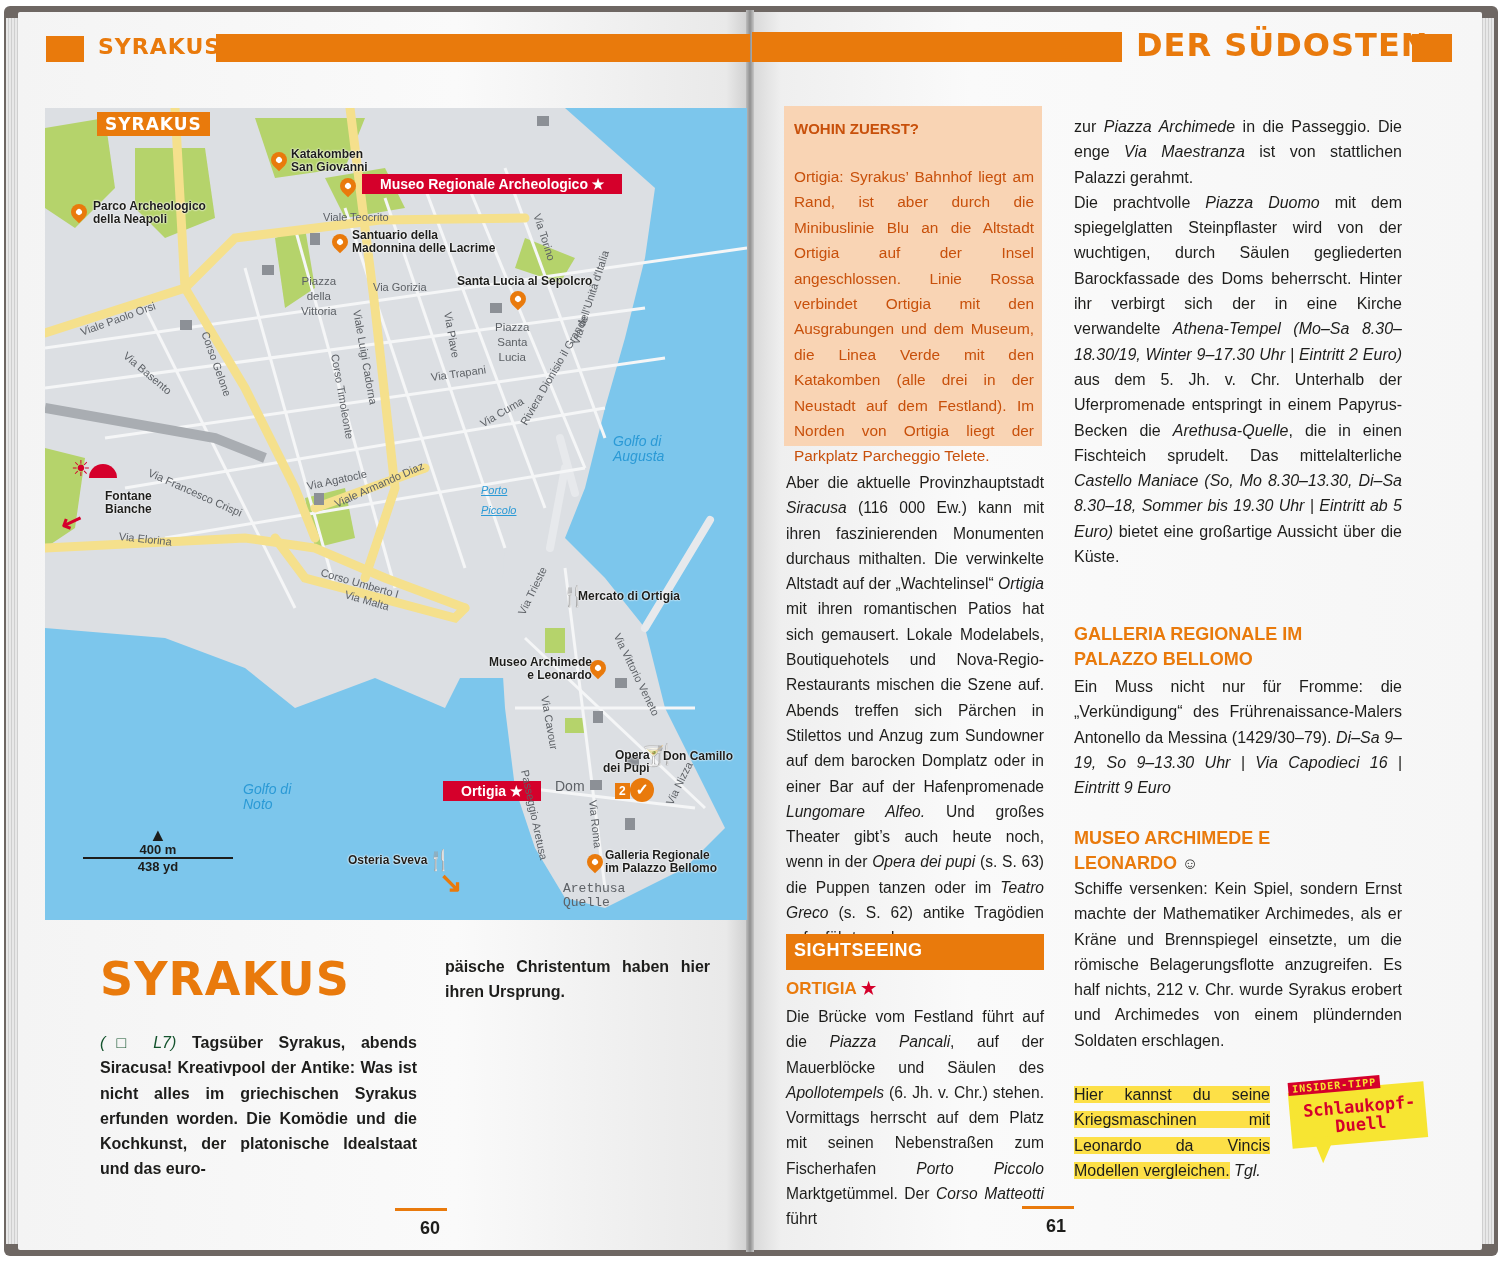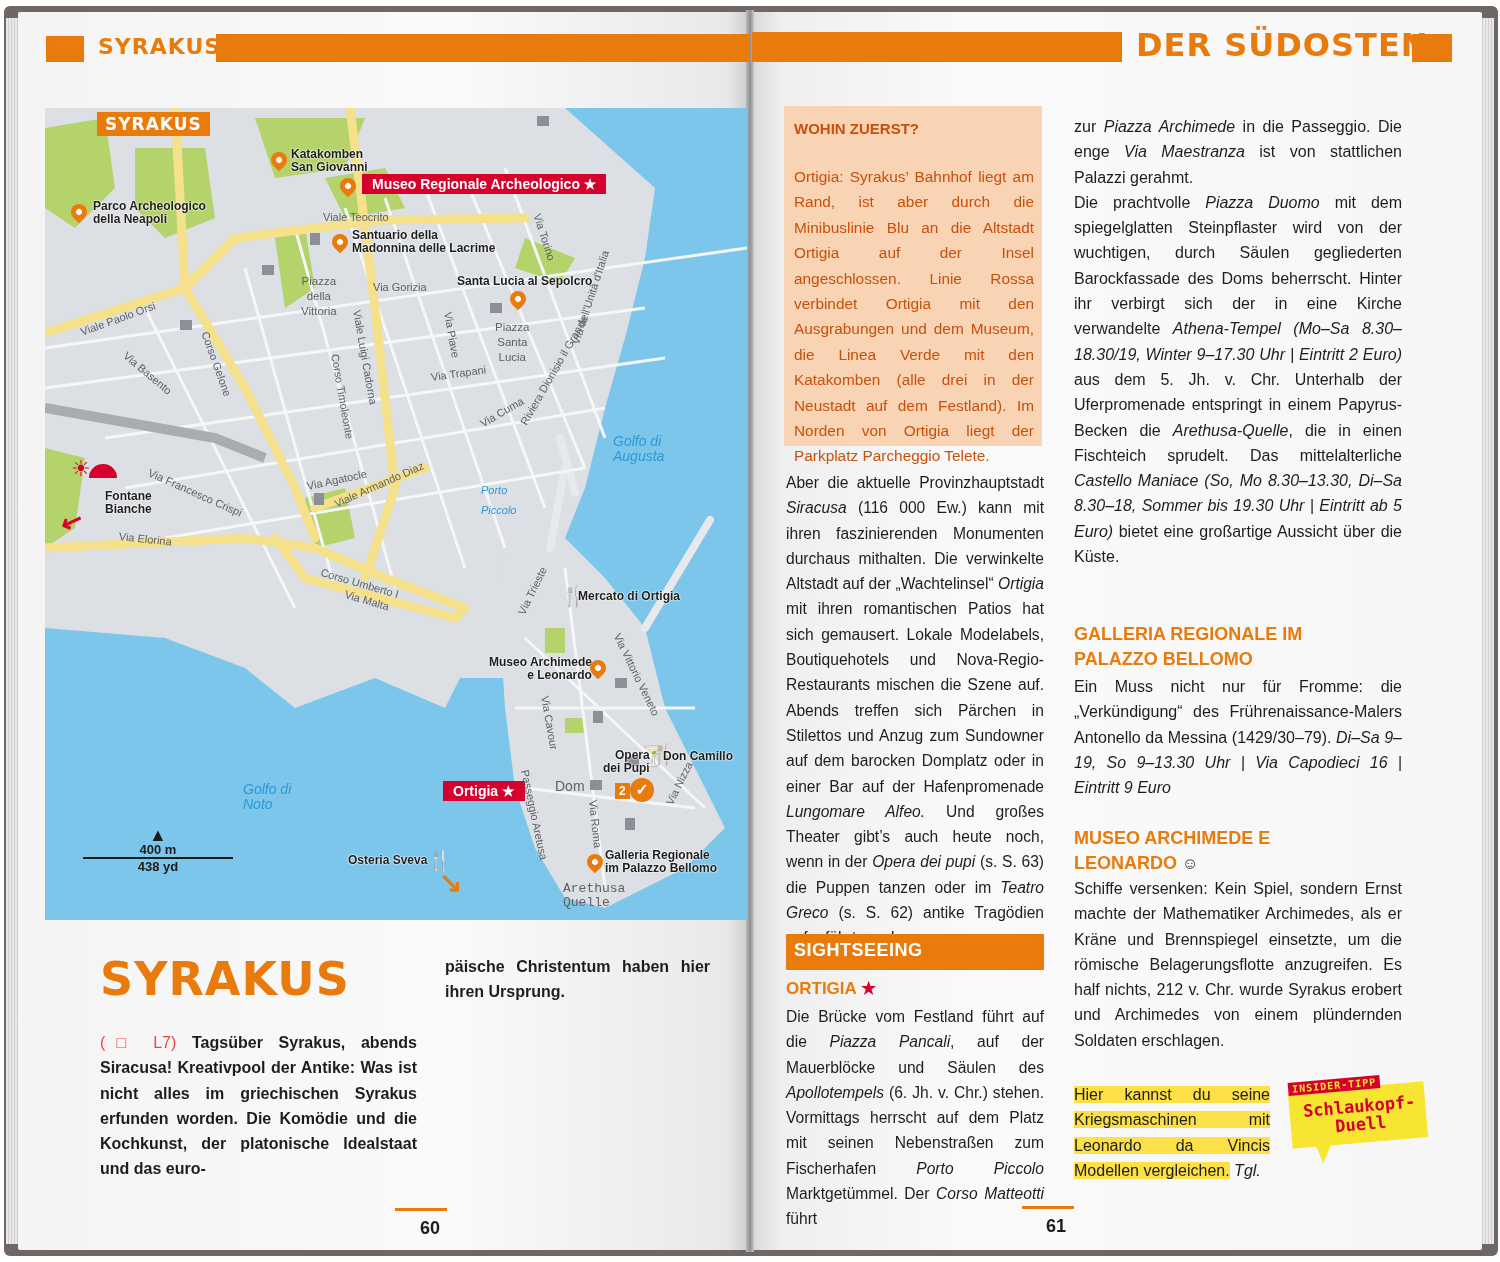--- a/index.html
+++ b/index.html
@@ -20,28 +20,28 @@
 
   
   .map { position: absolute; left: 45px; top: 108px; width: 702px; height: 812px; background: #dcdfe3; overflow: hidden; }
   .map svg { position: absolute; left: 0; top: 0; }
   .map-title { position: absolute; left: 52px; top: 4px; background: #e97a0c; color: #fff; font-family: "DejaVu Sans", sans-serif; font-weight: bold; font-size: 17px; padding: 2px 8px; letter-spacing: 1px; }
   .poi { position: absolute; font-family: "Liberation Sans", sans-serif; font-weight: bold; font-size: 12px; line-height: 13px; color: #1d1d1b; text-shadow: 0 0 2px #fff, 0 0 2px #fff; white-space: nowrap; }
   .pin { position: absolute; width: 16px; height: 16px; background: #e97a0c; border-radius: 50% 50% 50% 0; transform: rotate(-45deg); }
   .pin::after { content: ""; position: absolute; left: 5px; top: 5px; width: 6px; height: 6px; border-radius: 50%; background: #fff; }
   .street { position: absolute; font-size: 11px; color: #5d6166; white-space: nowrap; transform-origin: left center; }
   .water-label { position: absolute; font-style: italic; color: #2b9ad6; font-size: 14px; text-align: left; line-height: 15px; }
-  .red-label { position: absolute; background: #d5002b; color: #fff; font-weight: bold; font-size: 14px; padding: 2px 10px; white-space: nowrap; }
+  .red-label { position: absolute; background: #d5002b; color: #fff; font-weight: bold; font-size: 14px; padding: 2px 18px; white-space: nowrap; }
   .scale { position: absolute; left: 38px; top: 720px; width: 150px; text-align: center; font-weight: bold; font-size: 13px; }
   .fork { position: absolute; color: #e97a0c; font-weight: bold; font-size: 20px; line-height: 20px; }
 
   
   .big-title { position: absolute; left: 100px; top: 952px; font-family: "DejaVu Sans", sans-serif; font-weight: bold; font-size: 46px; color: #e97a0c; letter-spacing: 1px; }
   .col { position: absolute; font-size: 16px; line-height: 25.3px; text-align: justify; }
-  .col .ref { color: #ef4444; font-weight: normal; }
+  .col .ref { color: #14532d; font-style: italic; font-weight: normal; }
   .col b { font-weight: bold; }
   .narrow { font-family: "Liberation Sans Narrow", "Liberation Sans", sans-serif; }
   .tip-box { position: absolute; left: 784px; top: 106px; width: 258px; height: 340px; background: #f9d4b4; }
   .tip-box .tip-head { position: absolute; left: 10px; top: 14px; font-weight: bold; color: #c8500b; font-size: 15px; }
   .tip-box .tip-body { position: absolute; left: 10px; top: 58px; width: 240px; color: #c8500b; font-size: 15.4px; line-height: 25.4px; text-align: justify; }
   .tip-box .tip-body b { font-weight: normal; }
   .section-bar { position: absolute; left: 786px; top: 934px; width: 258px; height: 36px; background: #e97a0c; color: #fff; font-weight: bold; font-size: 18px; padding: 6px 8px; letter-spacing: .5px; }
   .sub-head { position: absolute; color: #e97a0c; font-weight: bold; font-size: 18px; line-height: 25px; }
   .star { color: #d5002b; }
   .hl { background: #fde047; }
@@ -215,21 +215,21 @@
   <div class="street" style="left:548px;top:686px;transform:rotate(84deg);">Via Roma</div>
   <div class="street" style="left:624px;top:690px;transform:rotate(-64deg);">Via Nizza</div>
   <div class="street" style="left:480px;top:656px;transform:rotate(78deg);">Passeggio Aretusa</div>
 
   <div class="street" style="left:256px;top:166px;text-align:center;line-height:15px;font-size:11.5px;"><span>Piazza</span><br><span>della</span><br><span>Vittoria</span></div>
   <div class="street" style="left:450px;top:212px;text-align:center;line-height:15px;font-size:11.5px;"><span>Piazza</span><br><span>Santa</span><br><span>Lucia</span></div>
   <div class="street" style="left:510px;top:670px;font-size:14px;"><span>Dom</span></div>
   <div class="street" style="left:518px;top:774px;text-align:left;font-size:13px;line-height:14px;font-family:Liberation Mono, monospace;"><span>Arethusa</span><br><span>Quelle</span></div>
 
   <div class="water-label" style="left:568px;top:326px;"><span>Golfo di</span><br><span>Augusta</span></div>
-  <div class="water-label" style="left:436px;top:372px;font-size:11px;line-height:20px;"><span>Porto</span><br><span>Piccolo</span></div>
+  <div class="water-label" style="left:436px;top:372px;font-size:11px;line-height:20px;text-decoration:underline;"><span>Porto</span><br><span>Piccolo</span></div>
   <div class="water-label" style="left:198px;top:674px;"><span>Golfo di</span><br><span>Noto</span></div>
 
   <div class="scale">
     <div style="font-size:18px;line-height:14px;">▲</div>
     <div>400 m</div>
     <div style="height:2px;background:#1d1d1b;margin:0 0 0 0;border-left:2px solid #1d1d1b;border-right:2px solid #1d1d1b;"></div>
     <div>438 yd</div>
   </div>
 </div>
 

